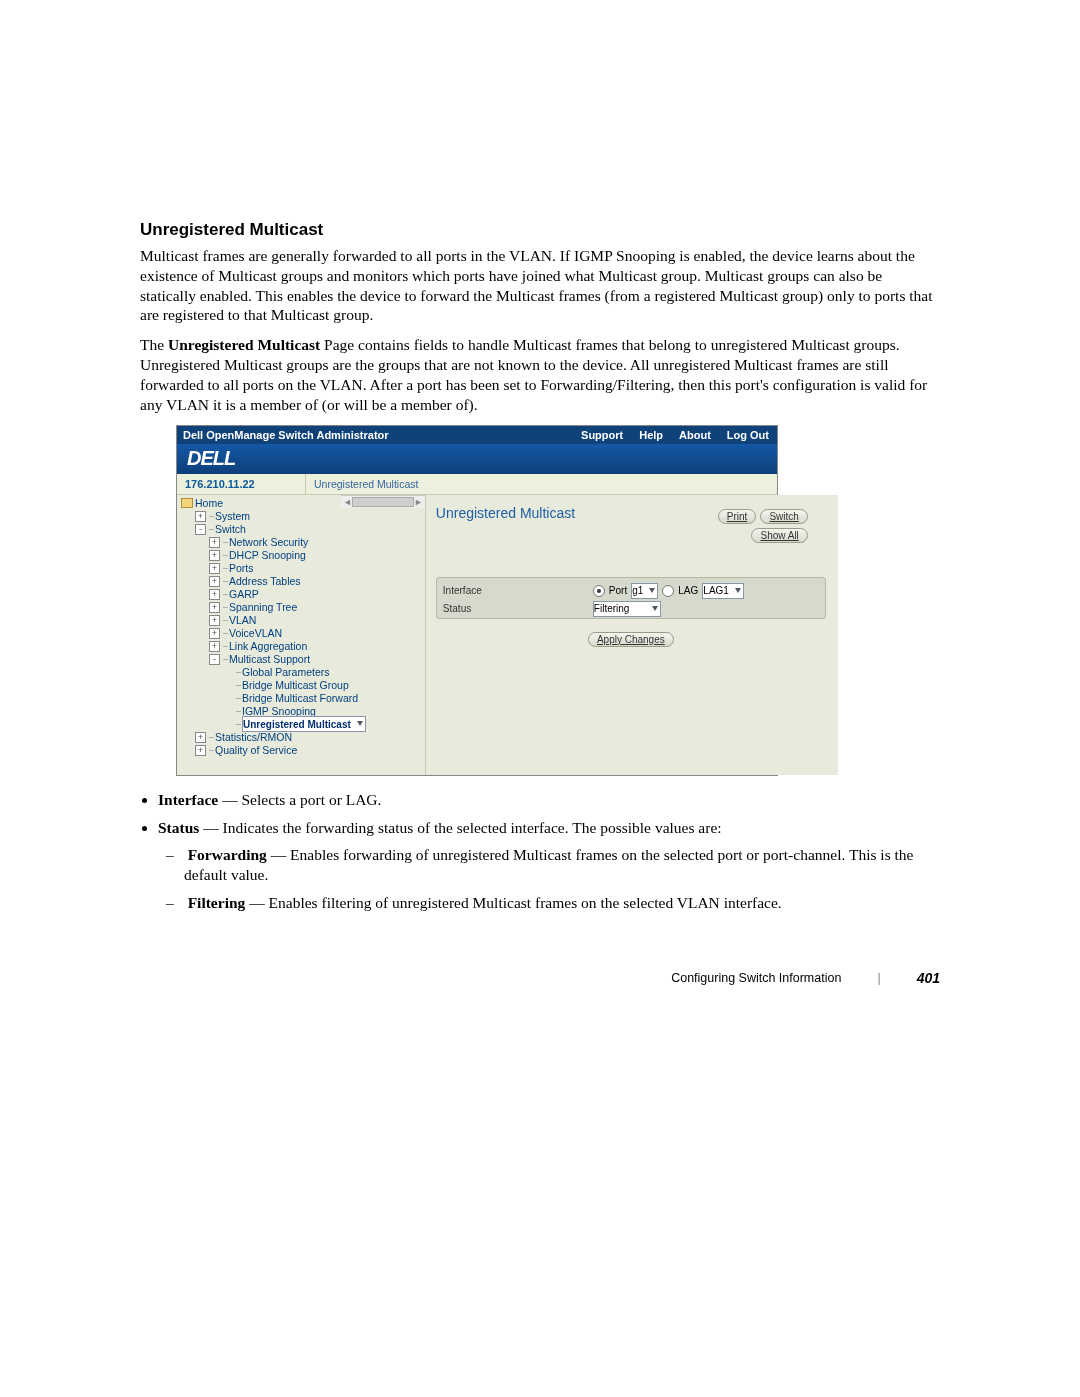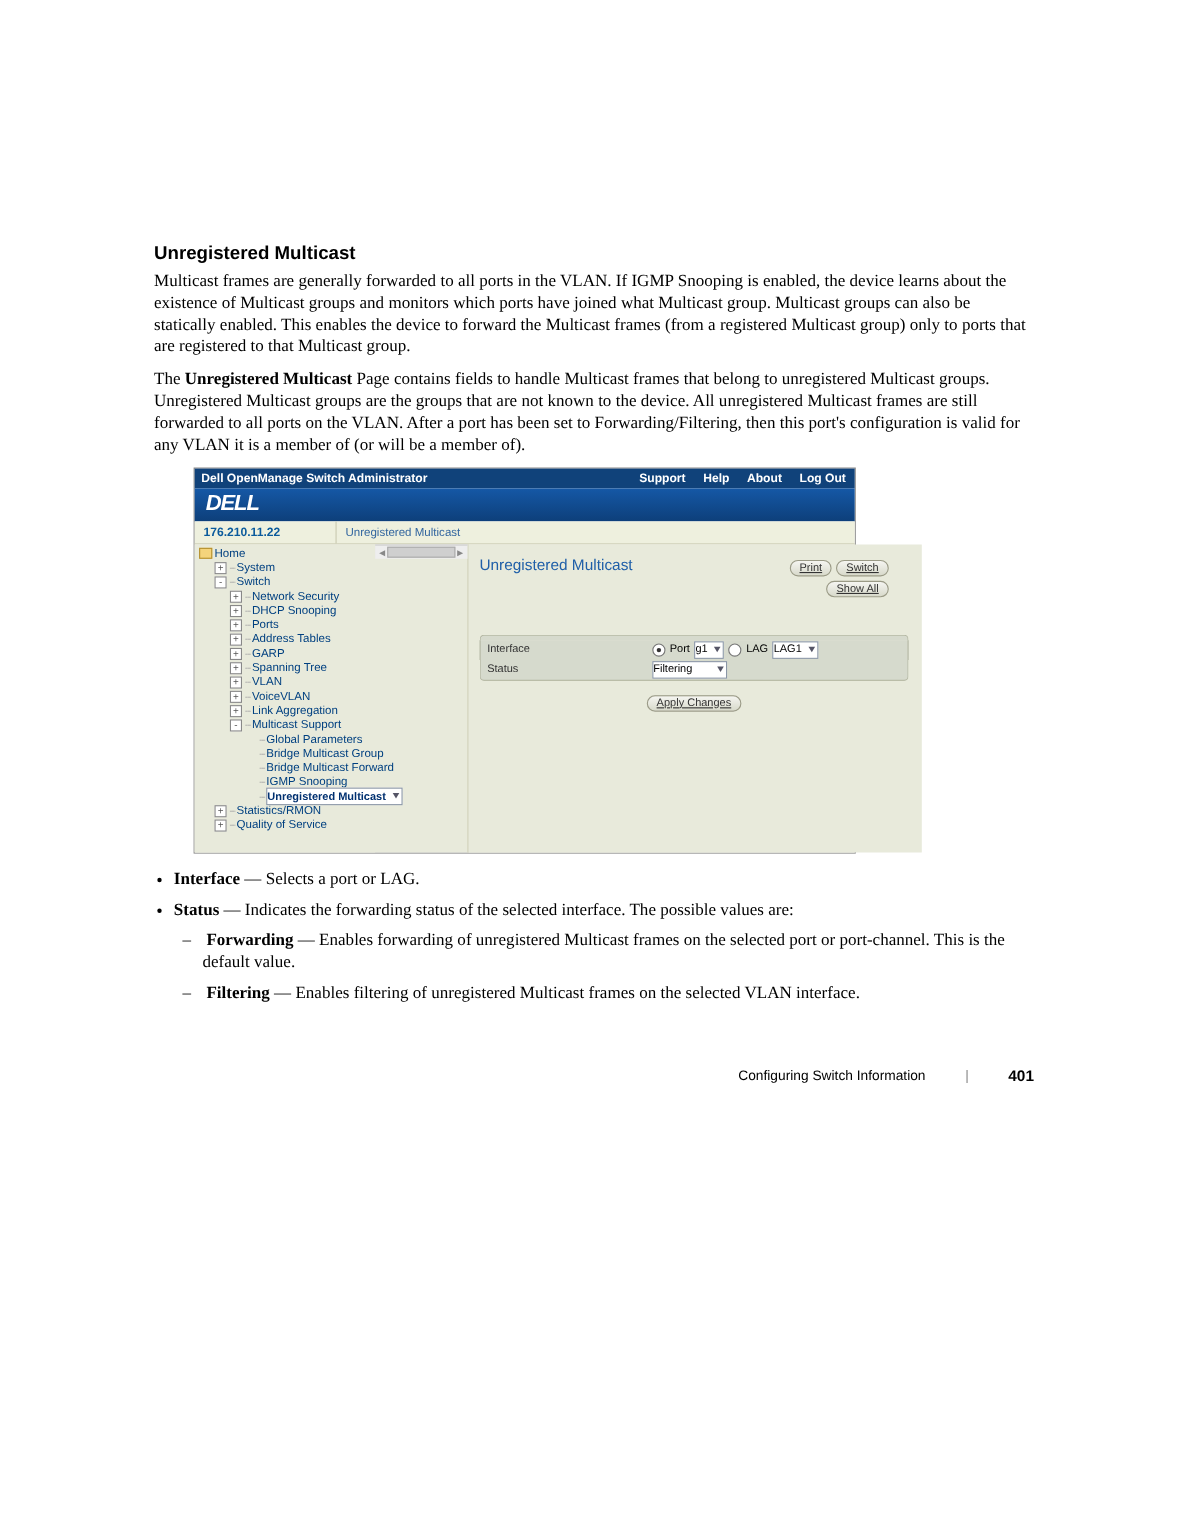--- a/index.html
+++ b/index.html
@@ -219,21 +219,21 @@
   ul.fields ul.sub > li::before {
     content: "–"; margin-left:-18px; margin-right:10px;
   }
   .footer {
     margin-top: 56px;
     display:flex;justify-content:flex-end;align-items:center;gap:36px;
     font-family: Arial, Helvetica, sans-serif;font-size:12.5px;
   }
   .footer .sect{color:#000;}
   .footer .divider{color:#888;}
-  .footer .pagenum{font-weight:bold;font-size:14px;}
+  .footer .pagenum{font-weight:bold;font-size:14px;font-style:italic;}
 </style>
 </head>
 <body>
 
 <div class="page">
   <h3 class="section-title">Unregistered Multicast</h3>
 
   <p class="body">Multicast frames are generally forwarded to all ports in the VLAN. If IGMP Snooping is enabled, the device learns about the existence of Multicast groups and monitors which ports have joined what Multicast group. Multicast groups can also be statically enabled. This enables the device to forward the Multicast frames (from a registered Multicast group) only to ports that are registered to that Multicast group.</p>
 
   <p class="body">

